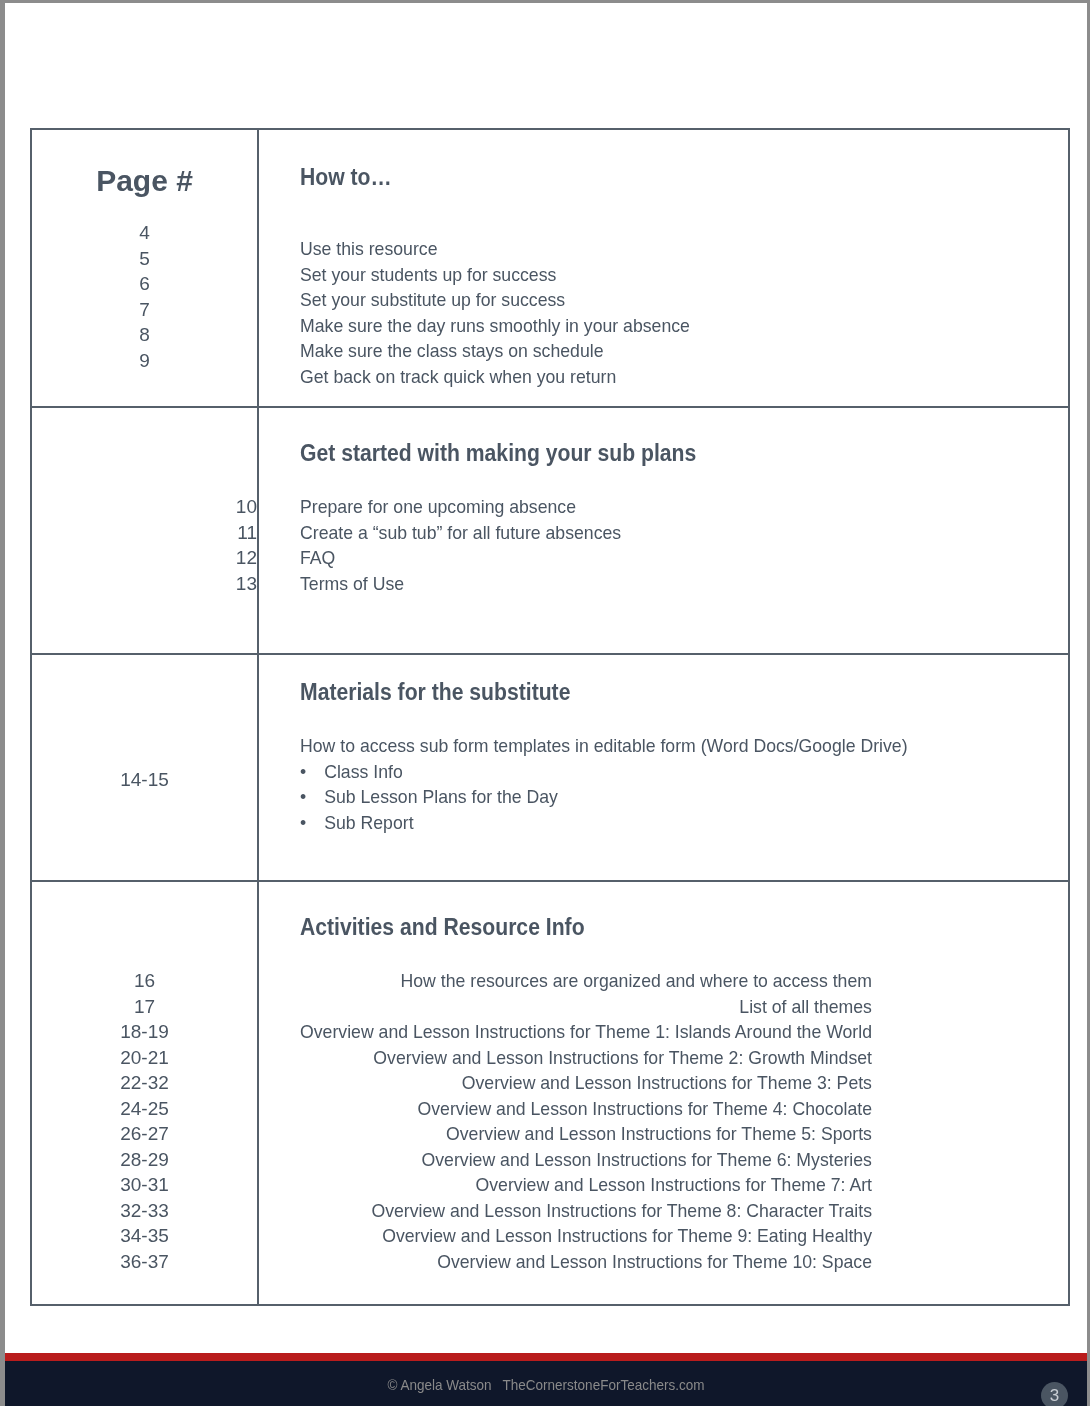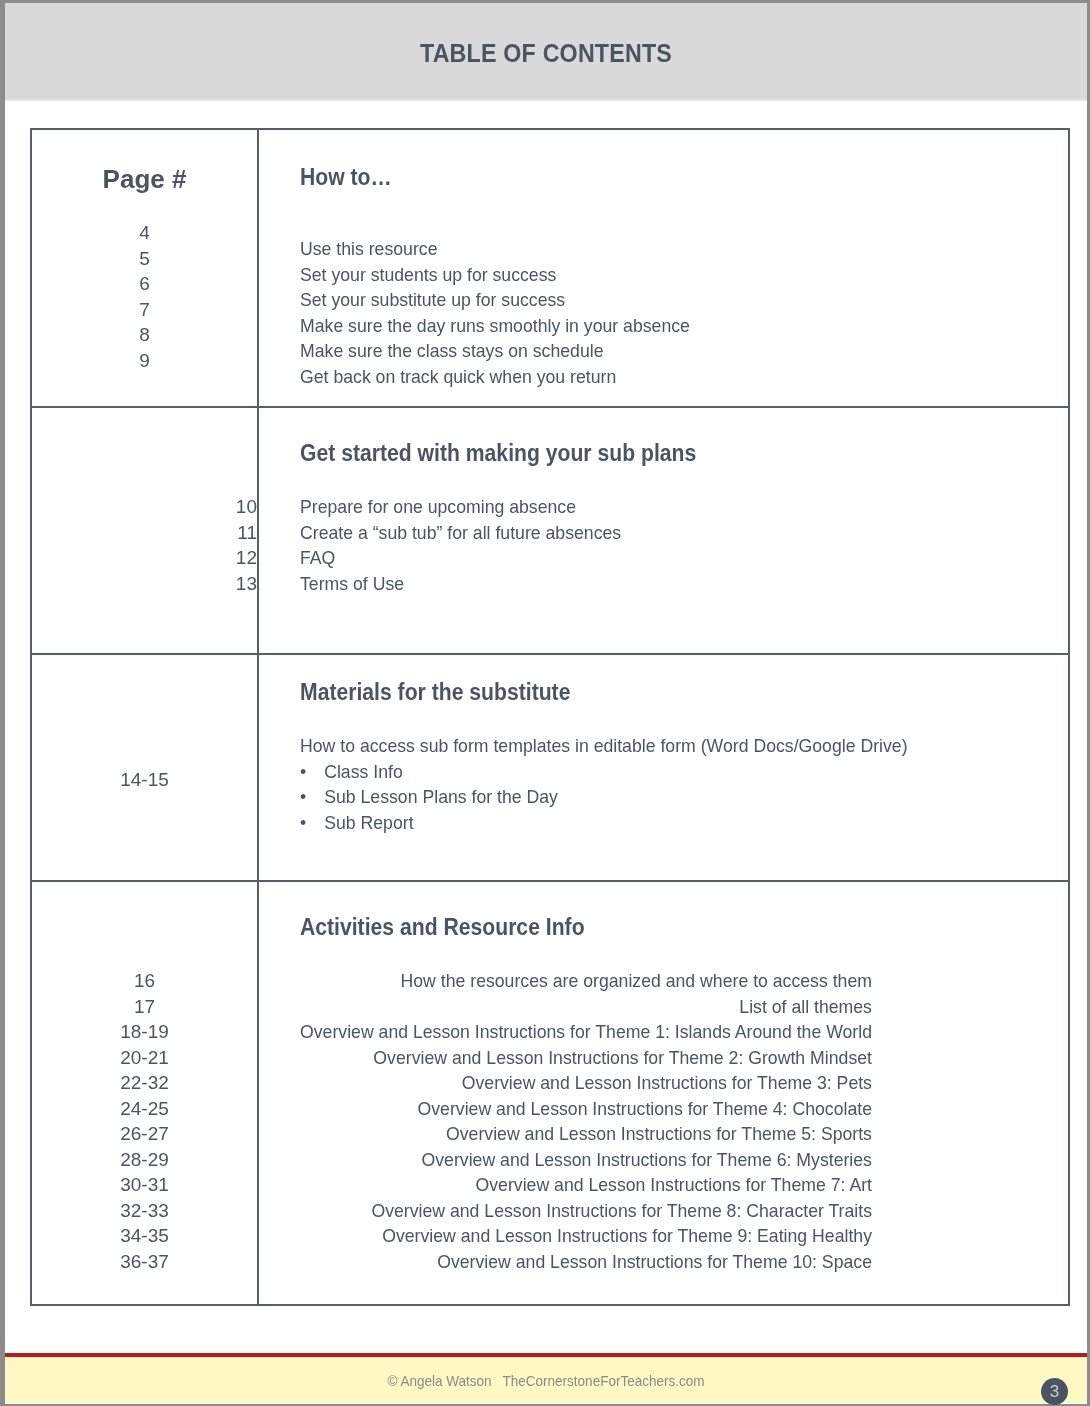--- a/index.html
+++ b/index.html
@@ -83,21 +83,21 @@
       font-weight: bold;
       font-size: 23px;
       color: #4a5562;
       transform-origin: left center;
       transform: scaleX(0.92);
       white-space: nowrap;
     }
     .page-heading {
       font-family: "Liberation Sans", sans-serif;
       font-weight: bold;
-      font-size: 26px;
+      font-size: 30px;
       color: #4a5562;
     }
     .entry-line {
       font-family: "Liberation Sans", sans-serif;
       font-size: 19px;
       line-height: 25.5px;
       height: 25.5px;
       color: #4a5562;
       white-space: nowrap;
       transform-origin: left center;
@@ -126,22 +126,22 @@
       display: inline-block;
     }
     .abs { position: absolute; }
 
     .footer-band {
       position: absolute;
       left: 0;
       top: 1350px;
       width: 100%;
       height: 46px;
-      background: #fef9c3;
-      border-top: 4px solid #b91c1c;
+      background: #0f172a;
+      border-top: 8px solid #b91c1c;
     }
     .footer-text {
       position: absolute;
       left: 0;
       right: 0;
       top: 15px;
       text-align: center;
       font-family: "Liberation Sans", sans-serif;
       font-size: 15px;
       color: #8a8a8a;
@@ -160,23 +160,20 @@
       font-size: 17px;
       line-height: 27px;
       text-align: center;
     }
   </style>
 </head>
 <body>
 
 <div class="page">
 
-  <div class="header-band">
-    <div class="header-title">TABLE OF CONTENTS</div>
-  </div>
 
   <div class="toc-table">
 
     <div class="toc-row row-1">
       <div class="col-pages">
         <div class="abs page-heading" style="left:0;right:0;top:34px;">Page #</div>
         <div class="abs" style="left:0;right:0;top:90px;">
           <div class="page-line">4</div>
           <div class="page-line">5</div>
           <div class="page-line">6</div>

